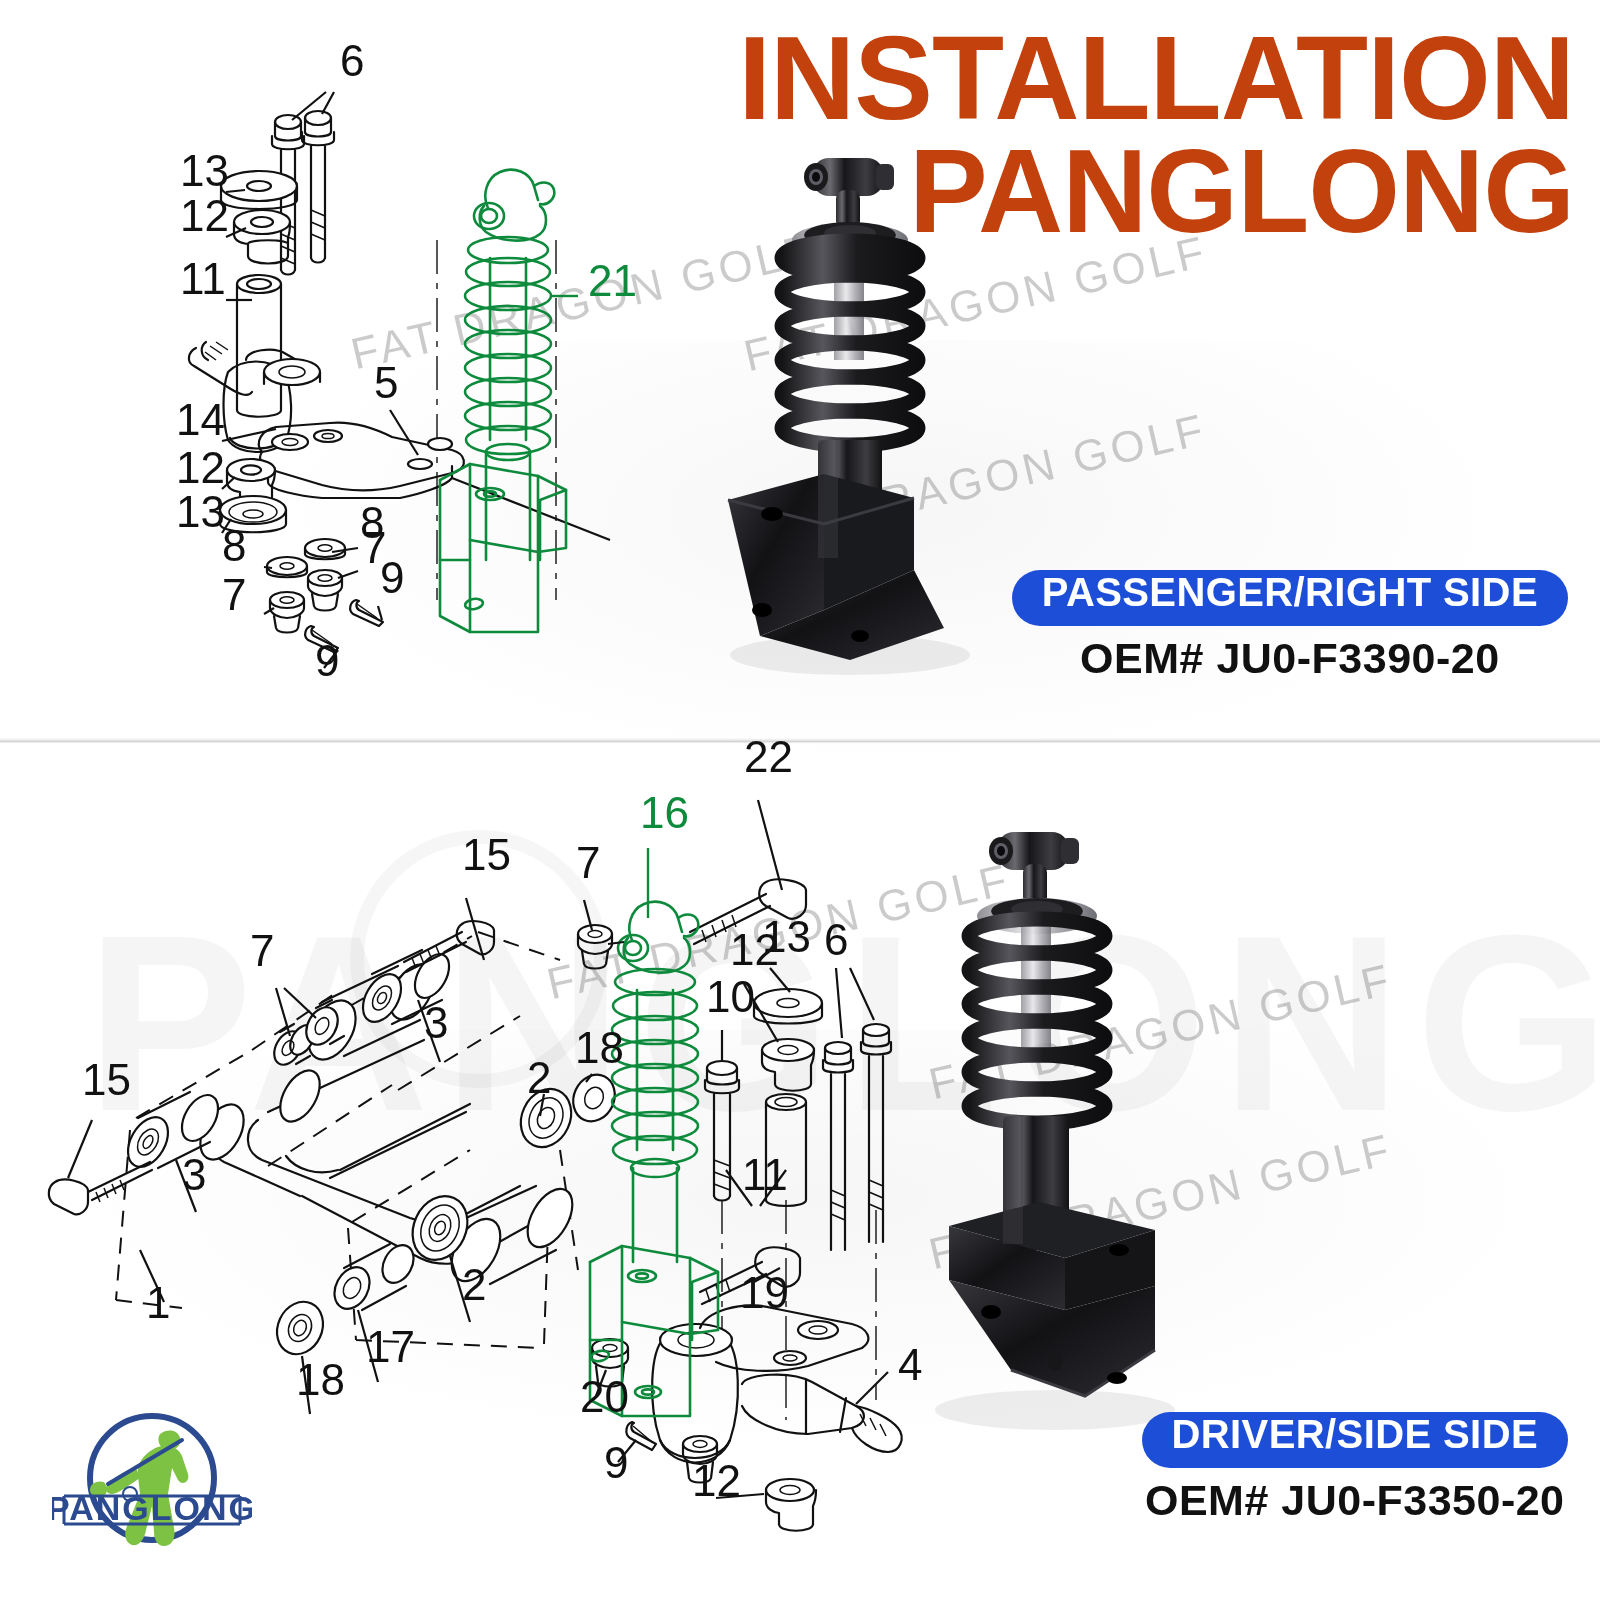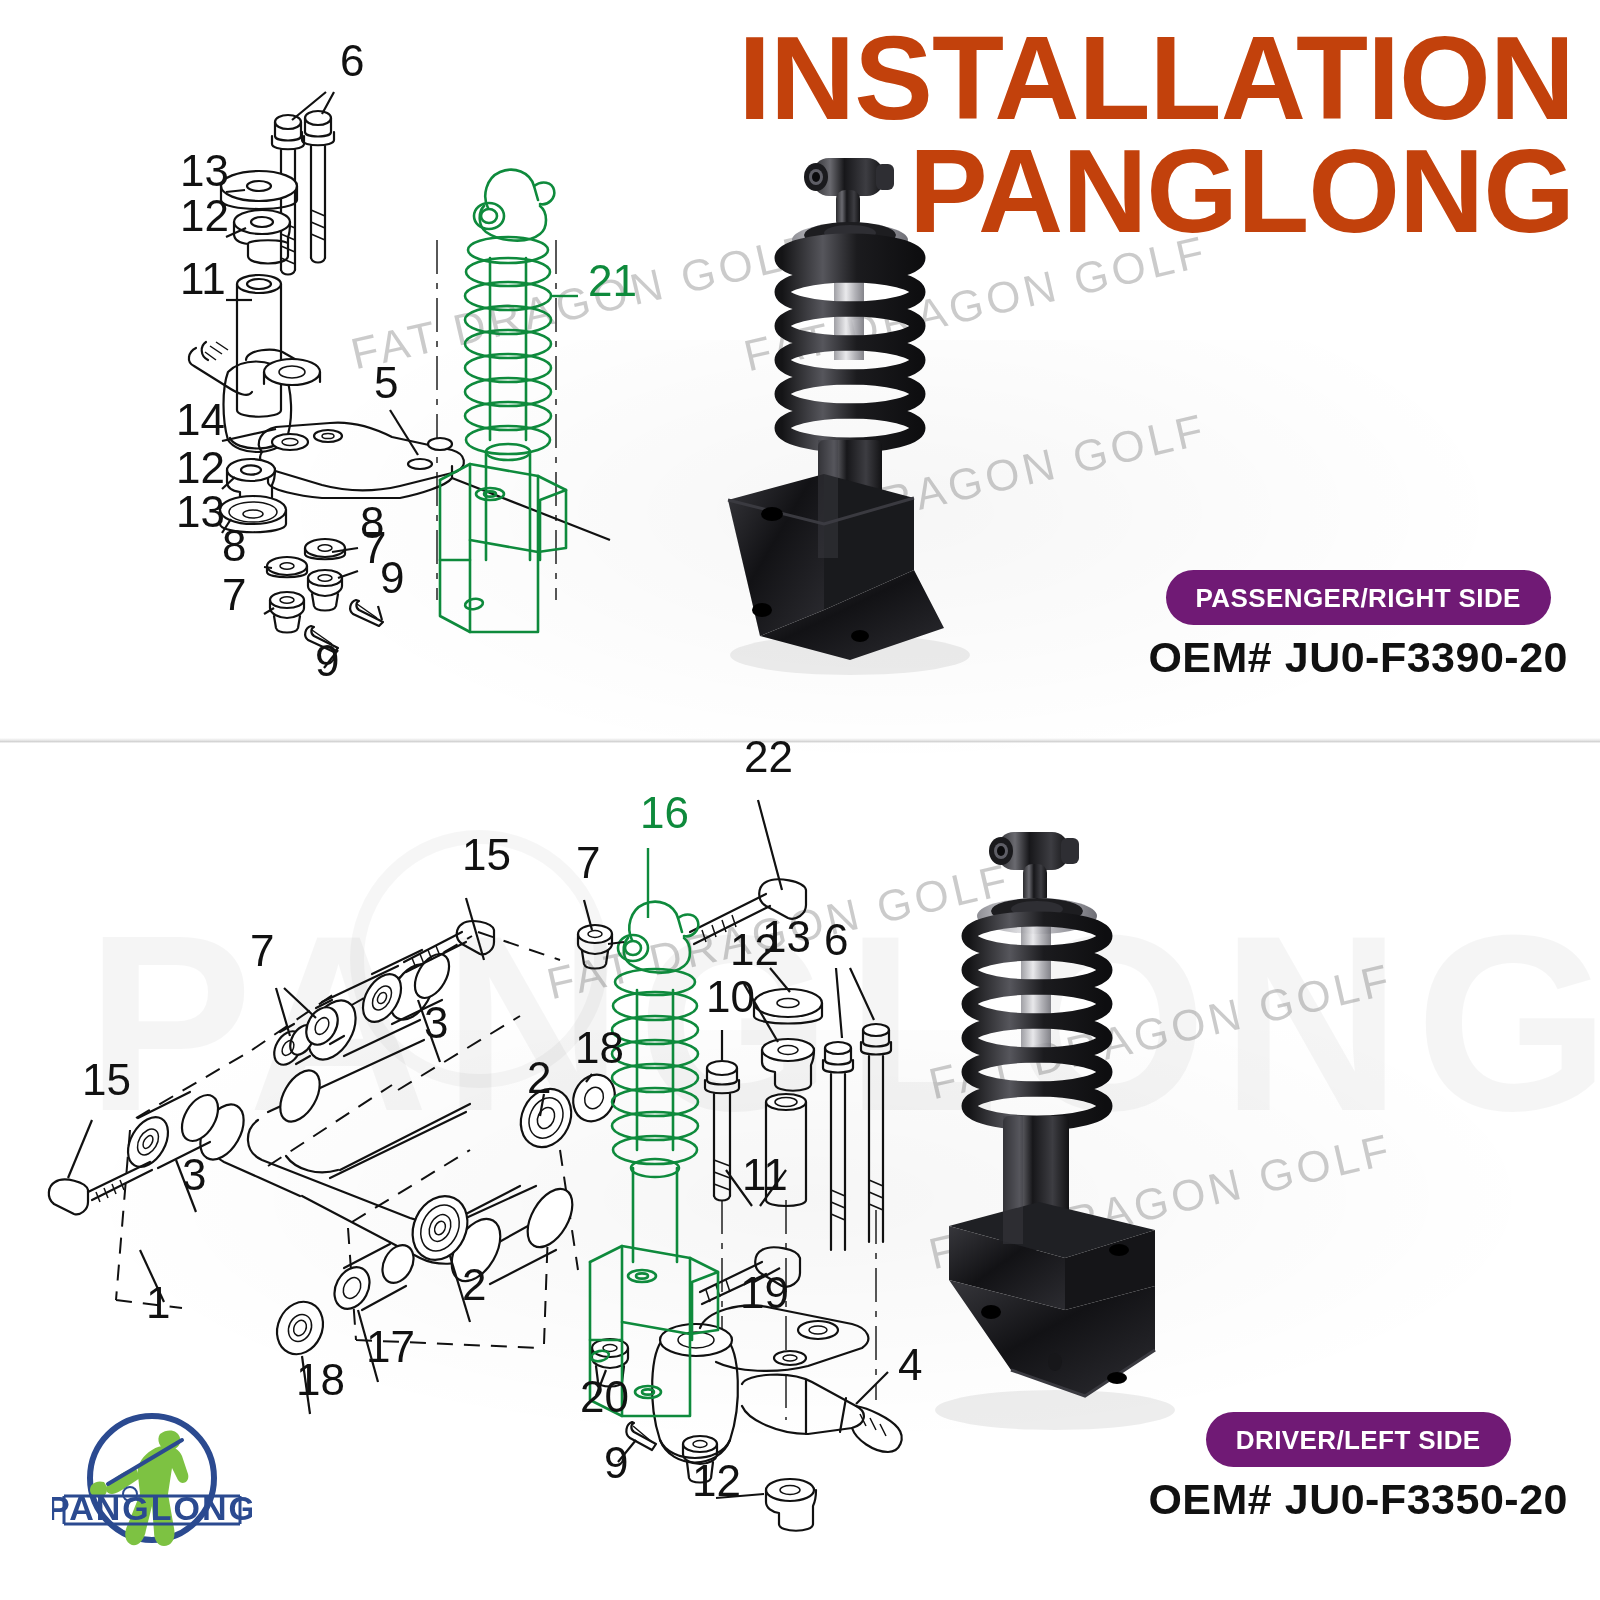--- a/index.html
+++ b/index.html
@@ -12,22 +12,22 @@
     background:linear-gradient(#ffffff,#e2e2e2 55%,#cfcfcf 75%,#ffffff);}
 
   
   #headline{position:absolute;right:26px;top:22px;width:880px;text-align:right;
     font-weight:bold;color:#c2410c;line-height:0.96;letter-spacing:-1px;}
   #headline .l1{font-size:118px;display:block;}
   #headline .l2{font-size:118px;display:block;}
 
   
   .badge-wrap{position:absolute;text-align:center;}
-  .badge{display:inline-block;background:#701a75;color:#fff;border-radius:34px;
-    padding:13px 30px 11px;font-size:26px;font-weight:bold;letter-spacing:.4px;
+  .badge{display:inline-block;background:#1d4ed8;color:#fff;border-radius:34px;
+    padding:0 30px 11px;font-size:40px;font-weight:bold;letter-spacing:.4px;
     white-space:nowrap;}
   .oem{display:block;margin-top:8px;font-size:43px;font-weight:bold;color:#111;
     letter-spacing:.5px;white-space:nowrap;}
   #badge-top{right:32px;top:570px;}
   #badge-bottom{right:32px;top:1412px;}
 
   
   .wm{position:absolute;color:#000;opacity:.055;font-weight:bold;
       pointer-events:none;white-space:nowrap;user-select:none;}
   .wm-diag{font-size:44px;letter-spacing:4px;transform:rotate(-13deg);
@@ -691,21 +691,21 @@
       <rect x="98" y="306" width="20" height="128" fill="#3e3e45" opacity=".45"></rect>
     </svg>
   </div>
 
   <div class="badge-wrap" id="badge-top">
     <span class="badge">PASSENGER/RIGHT SIDE</span>
     <span class="oem">OEM# JU0-F3390-20</span>
   </div>
 
   <div class="badge-wrap" id="badge-bottom">
-    <span class="badge">DRIVER/LEFT SIDE</span>
+    <span class="badge">DRIVER/SIDE SIDE</span>
     <span class="oem">OEM# JU0-F3350-20</span>
   </div>
 
   <div id="logo">
     <svg width="200" height="170" viewBox="0 0 200 170">
       <circle cx="100" cy="80" r="62" fill="none" stroke="#2B4A90" stroke-width="6"></circle>
 
       <g fill="#7DC242">
         <path d="M108 36 c8 -6 18 -4 20 4 c2 8 -6 14 -14 12 c-6 -2 -10 -10 -6 -16 Z"></path>
         <path d="M100 52 c12 -8 26 -4 30 6 l6 18 c2 8 -6 12 -10 6 l-6 -12 l-4 26 l6 34 c2 10 -2 18 -10 18 c-6 0 -10 -6 -10 -14 l-2 -26 l-6 24 c-2 12 -10 18 -16 14 c-6 -4 -6 -12 -2 -20 l12 -30 l-2 -18 c-2 -10 4 -20 14 -26 Z"></path>

